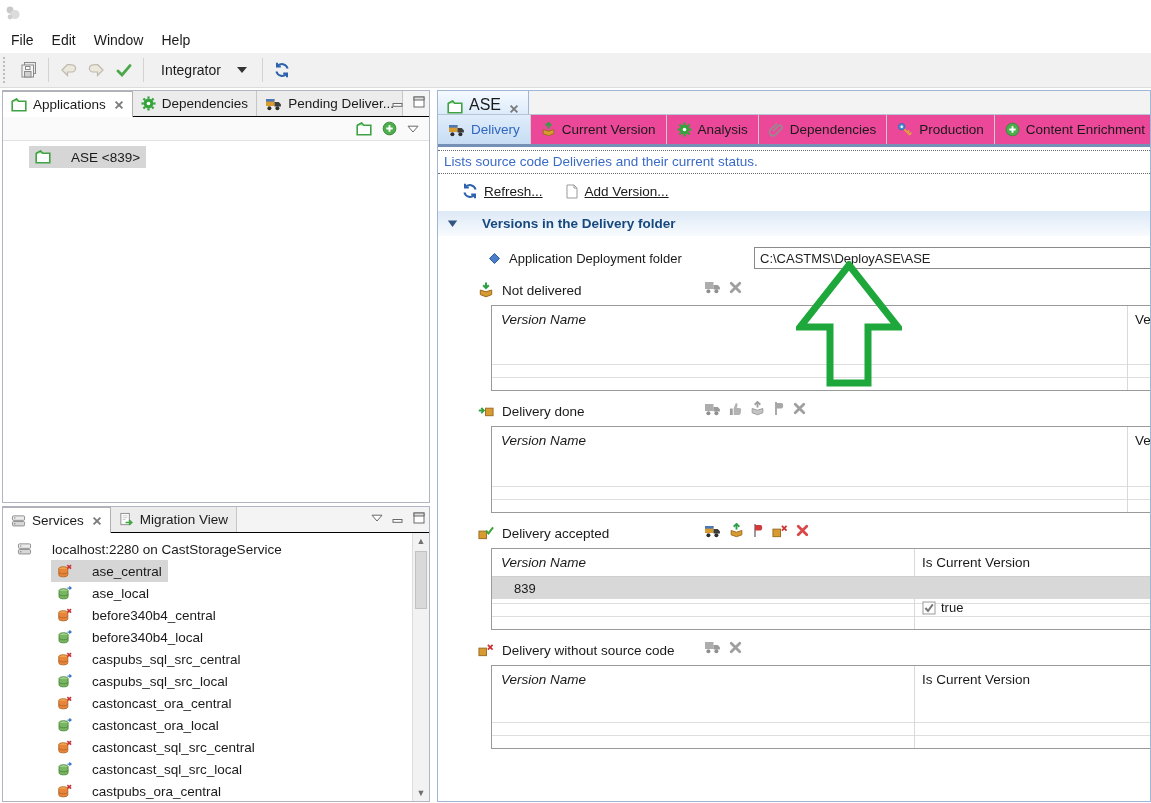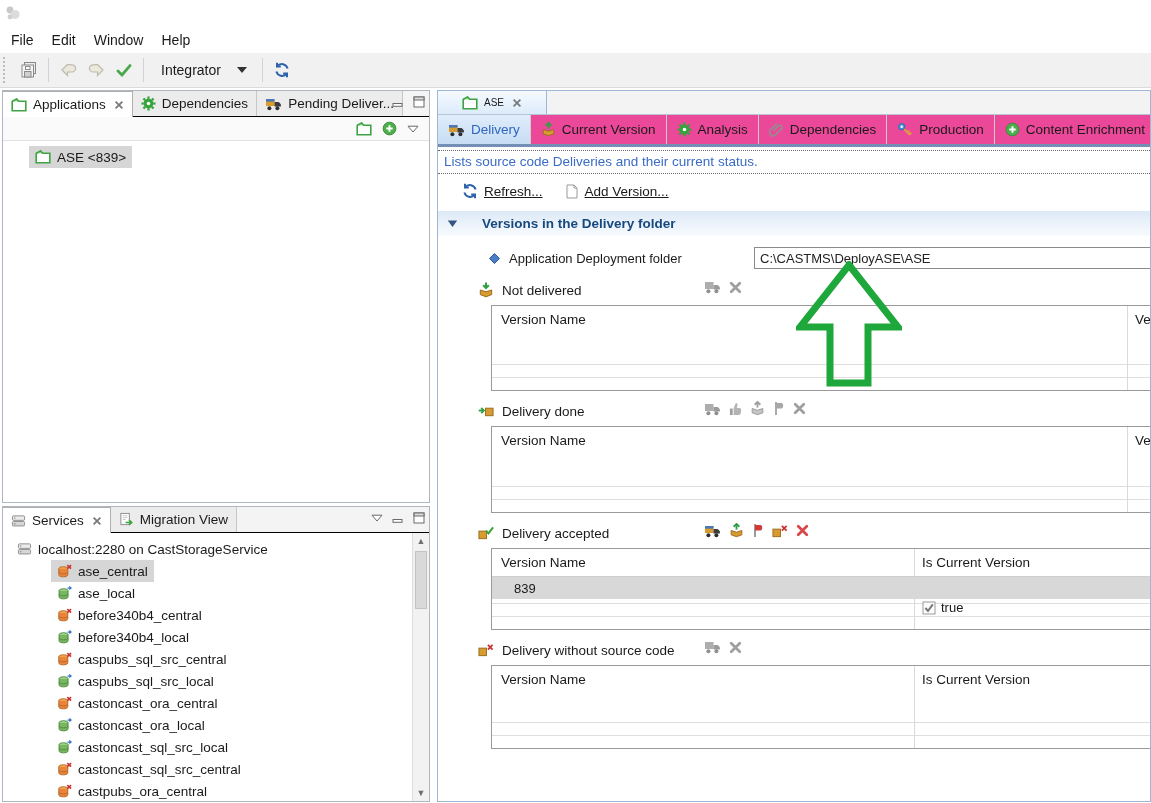--- a/index.html
+++ b/index.html
@@ -24,56 +24,56 @@
   #panel-editor { left: 437px; top: 90px; width: 714px; height: 712px; border-color: #9fb6d4; }
 
   .vtabs { display: flex; height: 26px; background: #f4f4f4; border-bottom: 1px solid #000000; align-items: stretch; position: relative; }
   .vtab { display: flex; align-items: center; gap: 6px; padding: 0 8px; border-right: 1px solid #c6c6c6; background: #ececec; font-size: 13.5px; }
   .vtab.active { background: #ffffff; border-top: 1px solid #b0b0b0; border-right: 1px solid #b0b0b0; margin-bottom: -1px; }
   .tabx { display: inline-flex; margin-left: 2px; }
   .panel-btns { position: absolute; right: 4px; top: 5px; display: flex; gap: 9px; align-items: center; }
   .view-toolbar { height: 24px; background: #fafafa; border-bottom: 1px solid #e2e2e2; display: flex; justify-content: flex-end; align-items: center; gap: 10px; padding-right: 10px; }
 
   .tree { padding-top: 5px; position: relative; }
-  .tree-row { display: flex; align-items: center; gap: 6px; height: 22px; padding: 0 6px; width: max-content; font-size: 13.5px; }
+  .tree-row { display: flex; align-items: center; gap: 20px; height: 22px; padding: 0 6px; width: max-content; font-size: 13.5px; }
   .tree-row.selected { background: #d6d6d6; }
   .svc-root { margin-left: 8px; }
   .svc-item { margin-left: 48px; }
   .apps-item { margin-left: 26px; }
 
   
   .vscroll { position: absolute; right: 0; top: 26px; bottom: 0; width: 17px; background: #f2f2f2; border-left: 1px solid #ddd; }
   .vs-btn { height: 16px; display: flex; align-items: center; justify-content: center; color: #6f6f6f; font-size: 9px; }
   .vs-btn.down { position: absolute; bottom: 0; left: 0; right: 0; }
   .vs-thumb { position: absolute; left: 2px; right: 2px; top: 18px; height: 58px; background: #d9d9d9; border: 1px solid #c2c2c2; }
 
   
   .etab-row { height: 24px; background: #f3f3f3; border-bottom: 1px solid #b7c4d6; display: flex; }
-  .etab { display: flex; align-items: center; gap: 6px; padding: 0 24px; background: linear-gradient(#f5faff, #dcebfa); border-right: 1px solid #9fb6d4; font-size: 10px; }
+  .etab { display: flex; align-items: flex-end; gap: 6px; padding: 0 9px; background: linear-gradient(#f5faff, #dcebfa); border-right: 1px solid #9fb6d4; font-size: 16px; }
   .ftabs { display: flex; height: 29px; background: #ec4899; overflow: hidden; }
   .ftab { display: flex; align-items: center; gap: 6px; padding: 0 10px; border-right: 1px solid #cdcdcd; font-size: 13.5px; white-space: nowrap; }
   .ftab.active { background: linear-gradient(#e0edfb, #c7ddf4); color: #2e66c2; }
   .ftab-underline { height: 3px; background: #7590b6; }
 
   .desc-bar { margin-top: 3px; border-top: 1px dotted #6a6a6a; border-bottom: 1px dotted #6a6a6a; color: #3a6bc6; padding: 3px 6px 4px 6px; font-size: 13.5px; }
   .actions-row { display: flex; gap: 22px; margin: 9px 0 12px 24px; align-items: center; }
   .action-link { display: flex; align-items: center; gap: 6px; }
   .action-link span.lbl { text-decoration: underline; font-size: 13.5px; }
   .sec-head { margin-top: 6px; height: 25px; background: linear-gradient(#dde9f6, #f8fbfe); display: flex; align-items: center; gap: 24px; padding-left: 9px; }
   .sec-title { color: #17497f; font-weight: bold; font-size: 13.5px; }
   .deploy-row { position: relative; margin: 11px 0 0 50px; height: 22px; display: flex; align-items: center; gap: 8px; }
   .deploy-input { position: absolute; left: 266px; top: 0; width: 470px; height: 22px; border: 1px solid #8a8a8a; font-family: "Liberation Sans", sans-serif; font-size: 13px; padding: 0 5px; color: #222; background: #fff; }
 
   .groups { margin-top: 10px; }
   .grp-head { position: relative; height: 22px; display: flex; align-items: center; gap: 8px; padding-left: 40px; font-size: 13.5px; }
   .grp-tools { position: absolute; left: 266px; top: 1px; display: flex; gap: 8px; align-items: center; }
   .grp-table { position: relative; margin: 4px 0 9px 53px; width: 682px; border: 1px solid #9a9a9a; background: #fff; display: flex; flex-direction: column; }
   .t-colsep { position: absolute; top: 0; bottom: 0; width: 1px; background: #d9d9d9; }
   .t-head { height: 27px; display: flex; align-items: center; position: relative; flex: none; }
-  .t-head .c1 { padding-left: 9px; font-size: 13.5px; }
+  .t-head .c1 { padding-left: 9px; font-size: 13.5px; font-style: italic; }
   .t-head .c2 { position: absolute; font-size: 13.5px; }
   .t-row { height: 23px; display: flex; align-items: center; position: relative; flex: none; border-top: 1px solid #cfcfcf; }
   .t-row.selected { background: #d8d8d8; }
   .t-row .c1 { padding-left: 22px; }
   .t-row .c2 { position: absolute; display: flex; align-items: center; gap: 5px; margin-top: 39px; }
   .t-fill { flex: 1; }
   .t-line { height: 13px; border-top: 1px solid #dedede; flex: none; }
 
   .arrow-overlay { position: absolute; left: 358px; top: 170px; z-index: 5; pointer-events: none; }
 
@@ -392,38 +392,38 @@
               <path d="M2.2 5v6.6c0 1.2 2.1 2.1 4.8 2.1s4.8-.9 4.8-2.1V5" fill="#79b661" stroke="#4c8a3c"></path>
               <path d="M2.2 8.4c0 1.2 2.1 2.1 4.8 2.1s4.8-.9 4.8-2.1" fill="none" stroke="#4c8a3c"></path>
               <path d="M11.2 2.2h3.6M13.2 0.6l1.8 1.6-1.8 1.6" fill="none" stroke="#3a76c4" stroke-width="1.3"></path>
             </svg>
           </span>
           <span>castoncast_ora_local</span>
         </div>
         <div class="tree-row svc-item">
           <span class="ic">
             <svg width="15" height="15" viewBox="0 0 16 16">
+              <ellipse cx="6.7" cy="5" rx="4.8" ry="2.1" fill="#f2b04a" stroke="#b56a28"></ellipse>
+              <path d="M1.9 5v6.6c0 1.2 2.1 2.1 4.8 2.1s4.8-.9 4.8-2.1V5" fill="#e8843c" stroke="#b56a28"></path>
+              <path d="M1.9 8.4c0 1.2 2.1 2.1 4.8 2.1s4.8-.9 4.8-2.1" fill="none" stroke="#b56a28"></path>
+              <path d="M11 1.2l4 3.8M15 1.2l-4 3.8" stroke="#cc3333" stroke-width="1.7"></path>
+            </svg>
+          </span>
+          <span>castoncast_sql_src_central</span>
+        </div>
+        <div class="tree-row svc-item">
+          <span class="ic">
+            <svg width="15" height="15" viewBox="0 0 16 16">
               <ellipse cx="7" cy="5" rx="4.8" ry="2.1" fill="#a8d894" stroke="#4c8a3c"></ellipse>
               <path d="M2.2 5v6.6c0 1.2 2.1 2.1 4.8 2.1s4.8-.9 4.8-2.1V5" fill="#79b661" stroke="#4c8a3c"></path>
               <path d="M2.2 8.4c0 1.2 2.1 2.1 4.8 2.1s4.8-.9 4.8-2.1" fill="none" stroke="#4c8a3c"></path>
               <path d="M11.2 2.2h3.6M13.2 0.6l1.8 1.6-1.8 1.6" fill="none" stroke="#3a76c4" stroke-width="1.3"></path>
             </svg>
           </span>
           <span>castoncast_sql_src_local</span>
-        </div>
-        <div class="tree-row svc-item">
-          <span class="ic">
-            <svg width="15" height="15" viewBox="0 0 16 16">
-              <ellipse cx="6.7" cy="5" rx="4.8" ry="2.1" fill="#f2b04a" stroke="#b56a28"></ellipse>
-              <path d="M1.9 5v6.6c0 1.2 2.1 2.1 4.8 2.1s4.8-.9 4.8-2.1V5" fill="#e8843c" stroke="#b56a28"></path>
-              <path d="M1.9 8.4c0 1.2 2.1 2.1 4.8 2.1s4.8-.9 4.8-2.1" fill="none" stroke="#b56a28"></path>
-              <path d="M11 1.2l4 3.8M15 1.2l-4 3.8" stroke="#cc3333" stroke-width="1.7"></path>
-            </svg>
-          </span>
-          <span>castoncast_sql_src_central</span>
         </div>
         <div class="tree-row svc-item">
           <span class="ic">
             <svg width="15" height="15" viewBox="0 0 16 16">
               <ellipse cx="6.7" cy="5" rx="4.8" ry="2.1" fill="#f2b04a" stroke="#b56a28"></ellipse>
               <path d="M1.9 5v6.6c0 1.2 2.1 2.1 4.8 2.1s4.8-.9 4.8-2.1V5" fill="#e8843c" stroke="#b56a28"></path>
               <path d="M1.9 8.4c0 1.2 2.1 2.1 4.8 2.1s4.8-.9 4.8-2.1" fill="none" stroke="#b56a28"></path>
               <path d="M11 1.2l4 3.8M15 1.2l-4 3.8" stroke="#cc3333" stroke-width="1.7"></path>
             </svg>
           </span>

